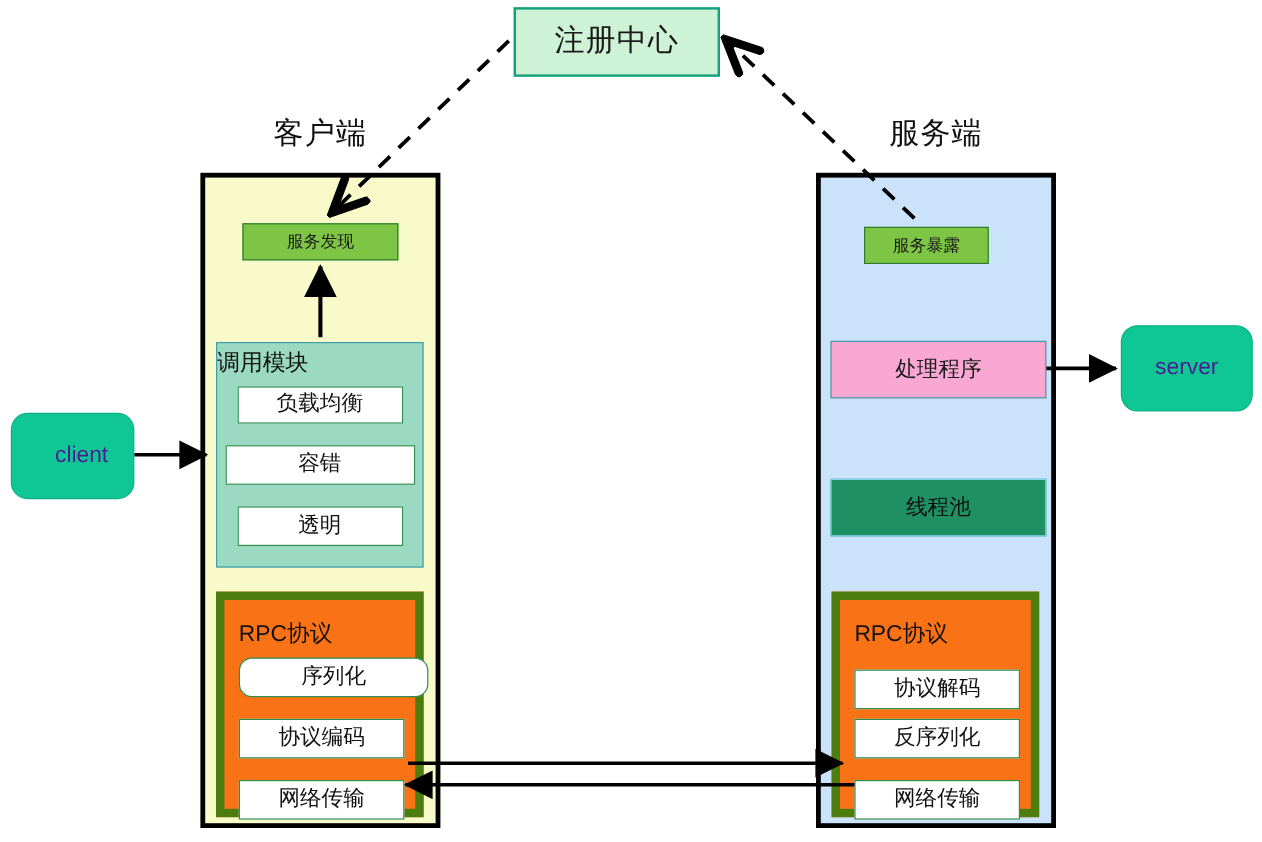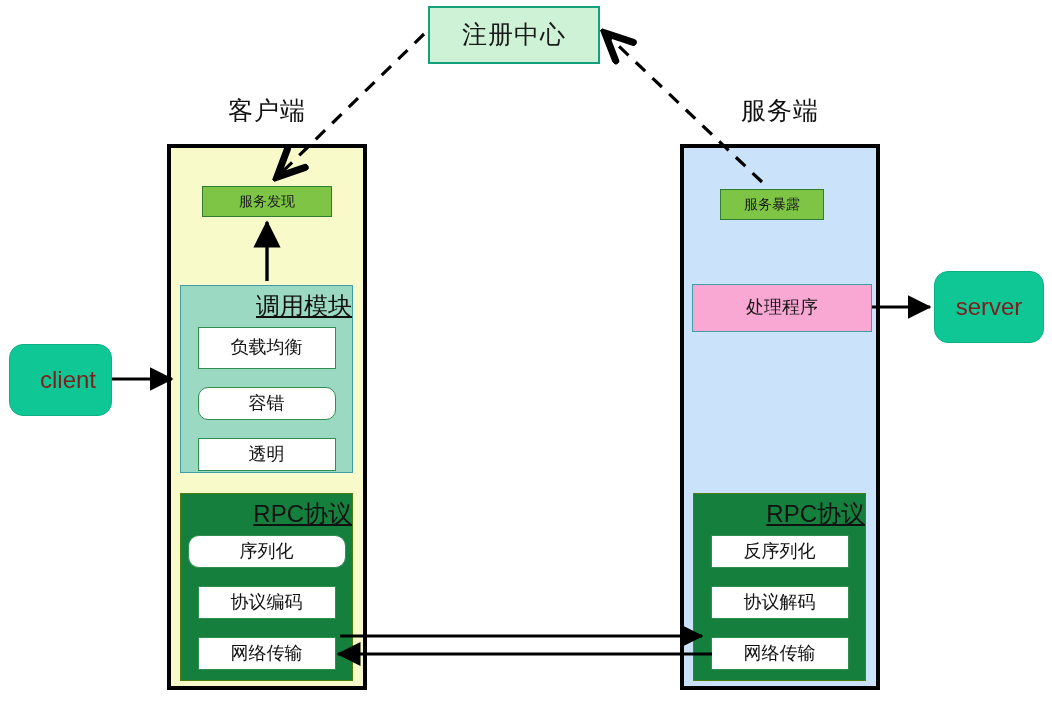--- a/index.html
+++ b/index.html
@@ -71,50 +71,49 @@
     font-size: 18px;
     color: #101010;
   }
   .module-group {
     background: #9bd9c2;
     border: 1px solid #3f9ea8;
     display: block;
     padding: 0;
   }
   .rpc-group {
-    background: #15803d;
-    border: 1px solid #4d7c0f;
+    background: #f97316;
+    border: 7px solid #4d7c0f;
     display: block;
-    padding: 0;
+    padding: 12px;
   }
   .group-title {
-    text-align: right;
-    font-size: 24px;
+    text-align: left;
+    font-size: 19px;
     padding-top: 7px;
     color: #111;
-    text-decoration: underline;
   }
   .sub-item {
     background: #ffffff;
     border: 1px solid #2f8f4e;
     box-sizing: border-box;
     margin: 0 auto;
     display: flex;
     align-items: center;
     justify-content: center;
     font-size: 18px;
     color: #111;
   }
   
   .endpoint {
     background: #0fc795;
     border: 1px solid #0bb184;
     border-radius: 14px;
-    color: #7f1d1d;
-    font-size: 24px;
+    color: #4c1d95;
+    font-size: 19px;
   }
   svg.overlay {
     position: absolute;
     left: 0; top: 0;
     width: 1052px;
     height: 702px;
     pointer-events: none;
   }
 </style>
 </head>
@@ -134,24 +133,24 @@
   </div>
 
   <div class="container-box client-container" style="left:167px; top:144px; width:200px; height:546px;">
 
     <div class="node discovery" style="left:31px; top:38px; width:130px; height:31px;">
       <span>服务发现</span>
     </div>
 
     <div class="node module-group" style="left:9px; top:137px; width:173px; height:188px;">
       <div class="group-title">调用模块</div>
-      <div class="sub-item" style="width:138px; height:42px; margin-top:8px;">
+      <div class="sub-item" style="width:138px; height:31px; margin-top:8px;">
         <span>负载均衡</span>
       </div>
-      <div class="sub-item" style="width:138px; height:33px; margin-top:18px;border-radius:10px;">
+      <div class="sub-item" style="width:158px; height:33px; margin-top:18px;">
         <span>容错</span>
       </div>
       <div class="sub-item" style="width:138px; height:33px; margin-top:18px;text-align:right;">
         <span>透明</span>
       </div>
     </div>
 
     <div class="node rpc-group" style="left:9px; top:345px; width:173px; height:188px;">
       <div class="group-title">RPC协议</div>
       <div class="sub-item" style="width:158px; height:33px; margin-top:8px;border-radius:11px;">
@@ -169,28 +168,31 @@
   <div class="container-box server-container" style="left:680px; top:144px; width:200px; height:546px;">
 
     <div class="node expose" style="left:36px; top:41px; width:104px; height:31px;">
       <span>服务暴露</span>
     </div>
 
     <div class="node handler" style="left:8px; top:136px; width:180px; height:48px;">
       <span>处理程序</span>
     </div>
 
+    <div class="node threadpool" style="left:8px; top:251px; width:180px; height:48px;">
+      <span>线程池</span>
+    </div>
 
     <div class="node rpc-group" style="left:9px; top:345px; width:173px; height:188px;">
       <div class="group-title">RPC协议</div>
+      <div class="sub-item" style="width:138px; height:33px; margin-top:18px;">
+        <span>协议解码</span>
+      </div>
       <div class="sub-item" style="width:138px; height:33px; margin-top:8px;">
         <span>反序列化</span>
-      </div>
-      <div class="sub-item" style="width:138px; height:33px; margin-top:18px;">
-        <span>协议解码</span>
       </div>
       <div class="sub-item" style="width:138px; height:33px; margin-top:18px;">
         <span>网络传输</span>
       </div>
     </div>
   </div>
 
   <div class="node endpoint" style="left:9px; top:344px; width:103px; height:72px;padding-left:15px;">
     <span>client</span>
   </div>

